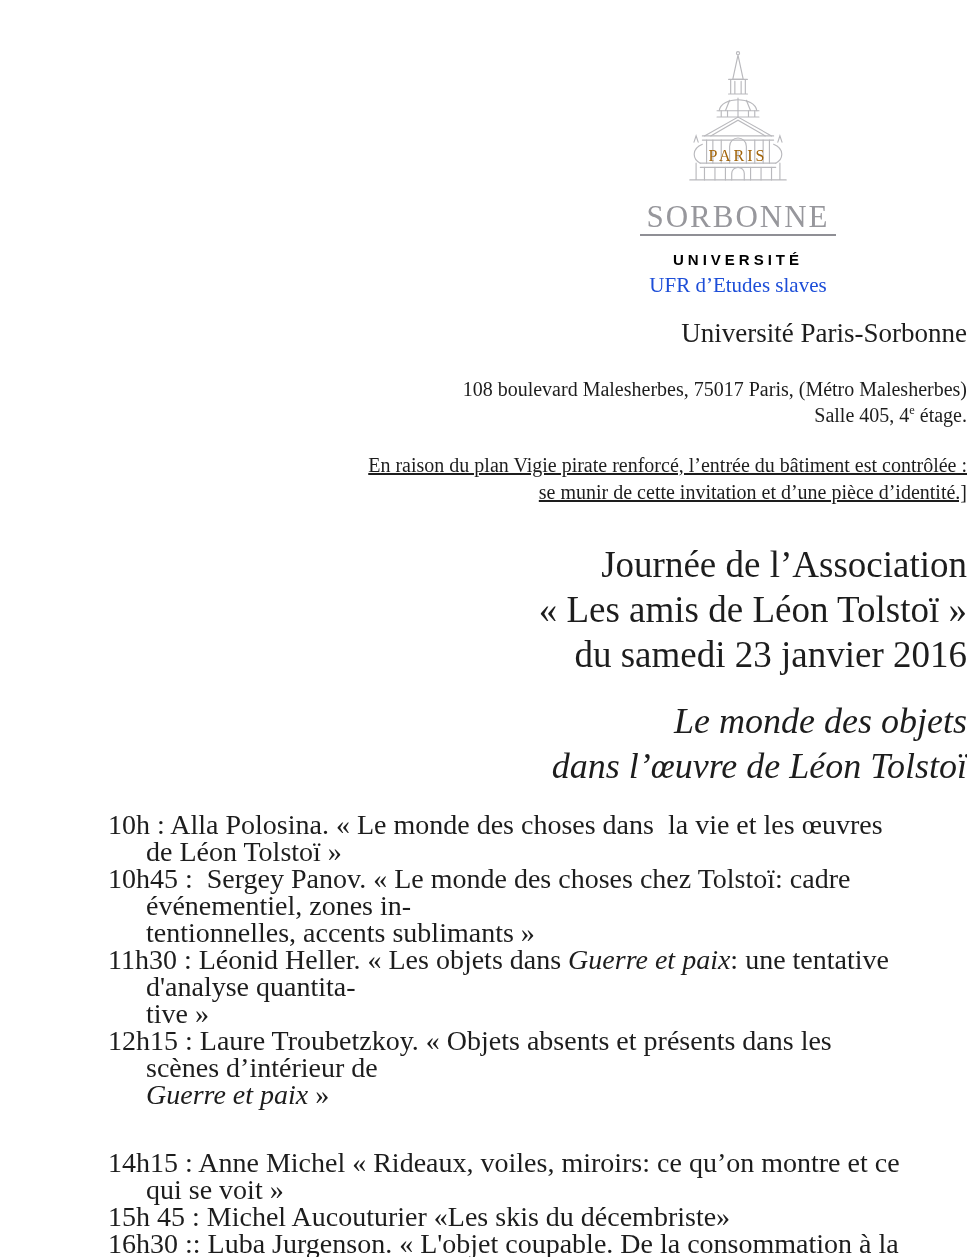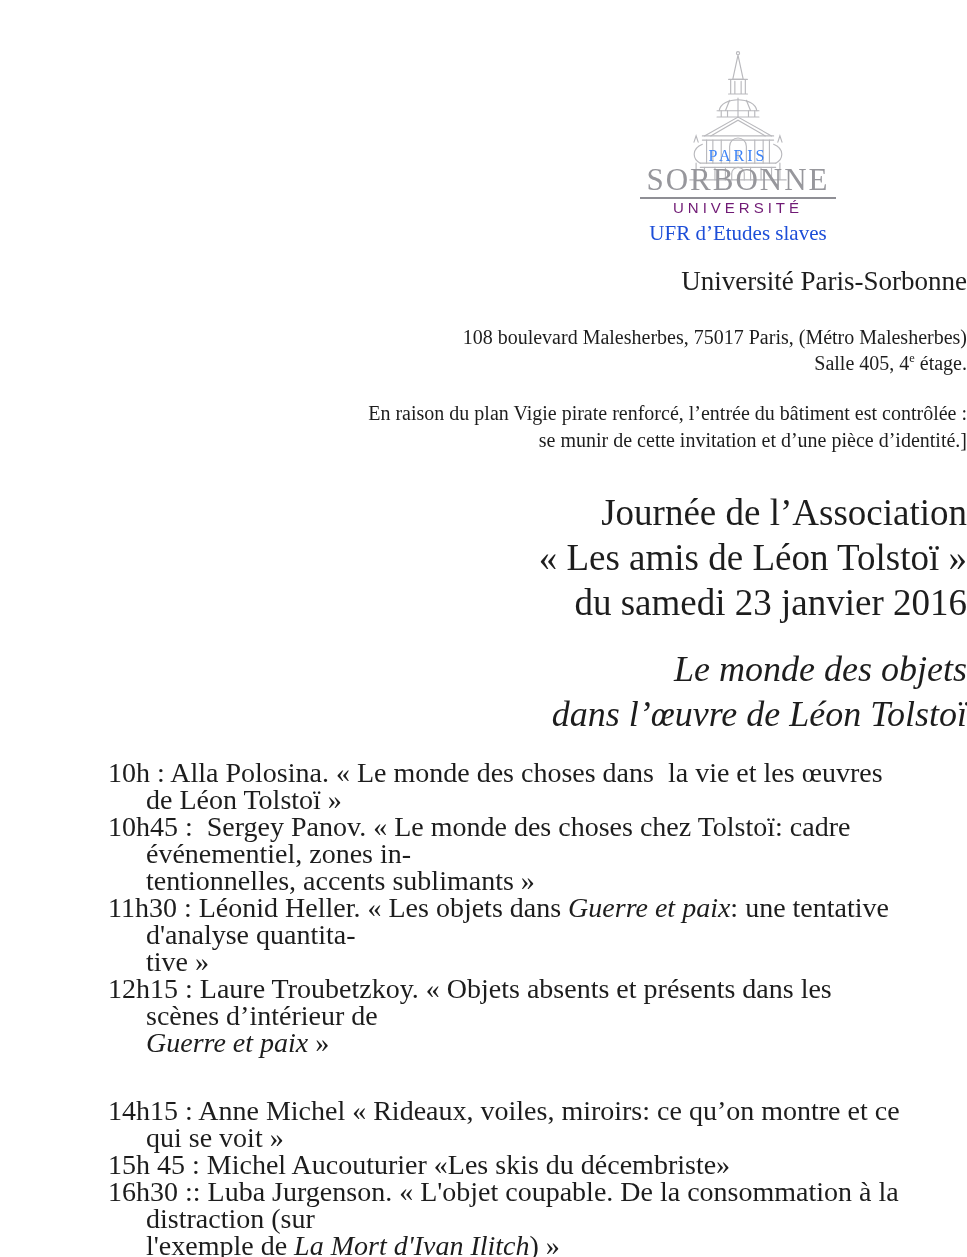--- a/index.html
+++ b/index.html
@@ -17,42 +17,43 @@
   
   .logo-block {
     width: 250px;
     margin: 50px 104px 0 auto;
     text-align: center;
   }
   .logo-building { display: block; margin: 0 auto; }
   .wordmark { margin-top: -34px; position: relative; }
   .logo-paris {
     font-size: 16px; line-height: 16px;
-    letter-spacing: 3px; color: #3b82f6;
+    letter-spacing: 3px; color: #a16207;
   }
   .logo-sorbonne {
     font-size: 31px; line-height: 32px;
     letter-spacing: 2px; color: #97979c;
     display: inline-block;
+    margin-top: 37px;
   }
   .logo-rule { width: 196px; margin: 1px auto 0 auto; border-bottom: 2px solid #8f8f95; }
   .logo-universite {
-    margin-top: 0;
+    margin-top: 15px;
     font-family: "Liberation Sans", sans-serif;
-    font-weight: normal; font-size: 15px; line-height: 17px;
-    letter-spacing: 4px; color: #701a75;
+    font-weight: bold; font-size: 15px; line-height: 17px;
+    letter-spacing: 4px; color: #000000;
   }
   .logo-ufr { margin-top: 4px; font-size: 21px; line-height: 26px; color: #1d4ed8; }
 
   
   .center { text-align: right; padding-left: 16px; }
   .header-block { margin-top: 20px; font-size: 27px; line-height: 31px; }
   .address-block { margin-top: 27px; font-size: 20px; line-height: 26px; }
   .note-block { margin-top: 24px; font-size: 20px; line-height: 27px; }
-  .note-line.ul { }
+  .note-line.ul { text-decoration: underline; }
   .title-block { margin-top: 36px; font-size: 37px; line-height: 45px; }
   .subtitle-block { margin-top: 22px; font-size: 36px; line-height: 45px; font-style: italic; }
 
   
   .program-block { margin: 22px 60px 0 108px; font-size: 28px; line-height: 27px; }
   .prog-item { padding-left: 38px; text-indent: -38px; white-space: pre-wrap; }
   .afternoon-group { margin-top: 41px; }
 
   .it  { font-style: italic; }
   .sup { vertical-align: super; font-size: 0.62em; line-height: 0; }

